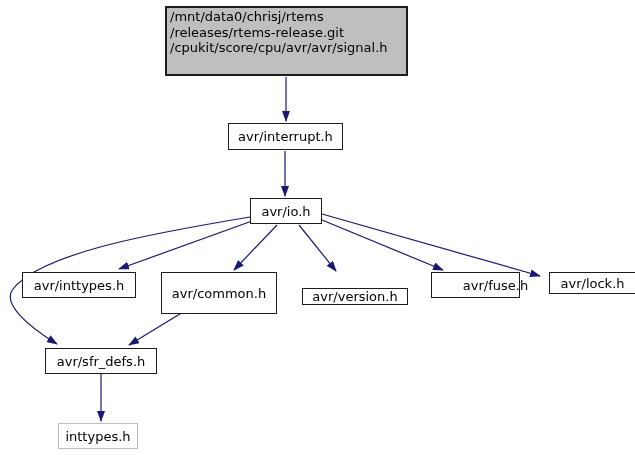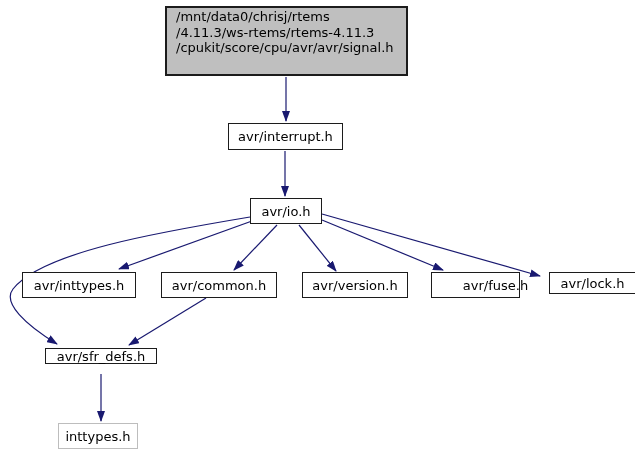--- a/index.html
+++ b/index.html
@@ -27,38 +27,38 @@
     justify-content: center;
     background: #ffffff;
     border: 1px solid #1c1c1c;
     font-size: 13px;
     white-space: nowrap;
   }
   .node-current {
     display: block;
     background: #bfbfbf;
     border: 2px solid #1c1c1c;
-    padding: 1px 9px;
+    padding: 1px 3px;
     font-size: 13px;
     line-height: 15.6px;
     text-align: left;
   }
   .node-external {
     border: 1px solid #bdbdbd;
   }
   
   .n-signal    { left: 165px; top: 6px;   width: 243px; height: 70px; }
   .n-interrupt { left: 228px; top: 123px; width: 115px; height: 27px; }
   .n-io        { left: 250px; top: 198px; width: 72px;  height: 26px; }
   .n-portpins  { left: 22px;  top: 272px; width: 114px; height: 26px; }
-  .n-common    { left: 161px; top: 272px; width: 116px; height: 26px; }
-  .n-version   { left: 302px; top: 272px; width: 106px; height: 26px; }
+  .n-common    { left: 161px; top: 272px; width: 116px; height: 42px; }
+  .n-version   { left: 302px; top: 288px; width: 106px; height: 17px; }
   .n-fuse      { left: 431px; top: 272px; width: 89px;  height: 26px; padding-left: 40px; }
   .n-lock      { left: 549px; top: 272px; width: 87px;  height: 22px; text-align: right; }
-  .n-sfrdefs   { left: 45px;  top: 348px; width: 112px; height: 16px; }
+  .n-sfrdefs   { left: 45px;  top: 348px; width: 112px; height: 26px; }
   .n-inttypes  { left: 58px;  top: 423px; width: 80px;  height: 26px; }
 </style>
 </head>
 <body>
 
 <div class="canvas">
 
   <svg class="edges" width="635" height="455" viewBox="0 0 635 455" xmlns="http://www.w3.org/2000/svg">
     <defs>
       <marker id="arrow" viewBox="0 0 11 8" refX="10" refY="4" markerWidth="11" markerHeight="8" markerUnits="userSpaceOnUse" orient="auto">
@@ -74,21 +74,21 @@
       <path d="M 322 220 L 443 270" marker-end="url(#arrow)"></path>
       <path d="M 322 214 L 540 276" marker-end="url(#arrow)"></path>
       <path d="M 250 217 C 160 232, 42 252, 13 289 C 2 303, 26 325, 57 344" marker-end="url(#arrow)"></path>
       <path d="M 206 298 L 129 345" marker-end="url(#arrow)"></path>
       <path d="M 101 374 L 101 421" marker-end="url(#arrow)"></path>
     </g>
   </svg>
 
   <div class="node node-current n-signal">
     <div>/mnt/data0/chrisj/rtems</div>
-    <div>/4.11.3/ws-rtems/rtems-4.11.3</div>
+    <div>/releases/rtems-release.git</div>
     <div>/cpukit/score/cpu/avr/avr/signal.h</div>
   </div>
 
   <div class="node n-interrupt">
     <span>avr/interrupt.h</span>
   </div>
 
   <div class="node n-io">
     <span>avr/io.h</span>
   </div>

